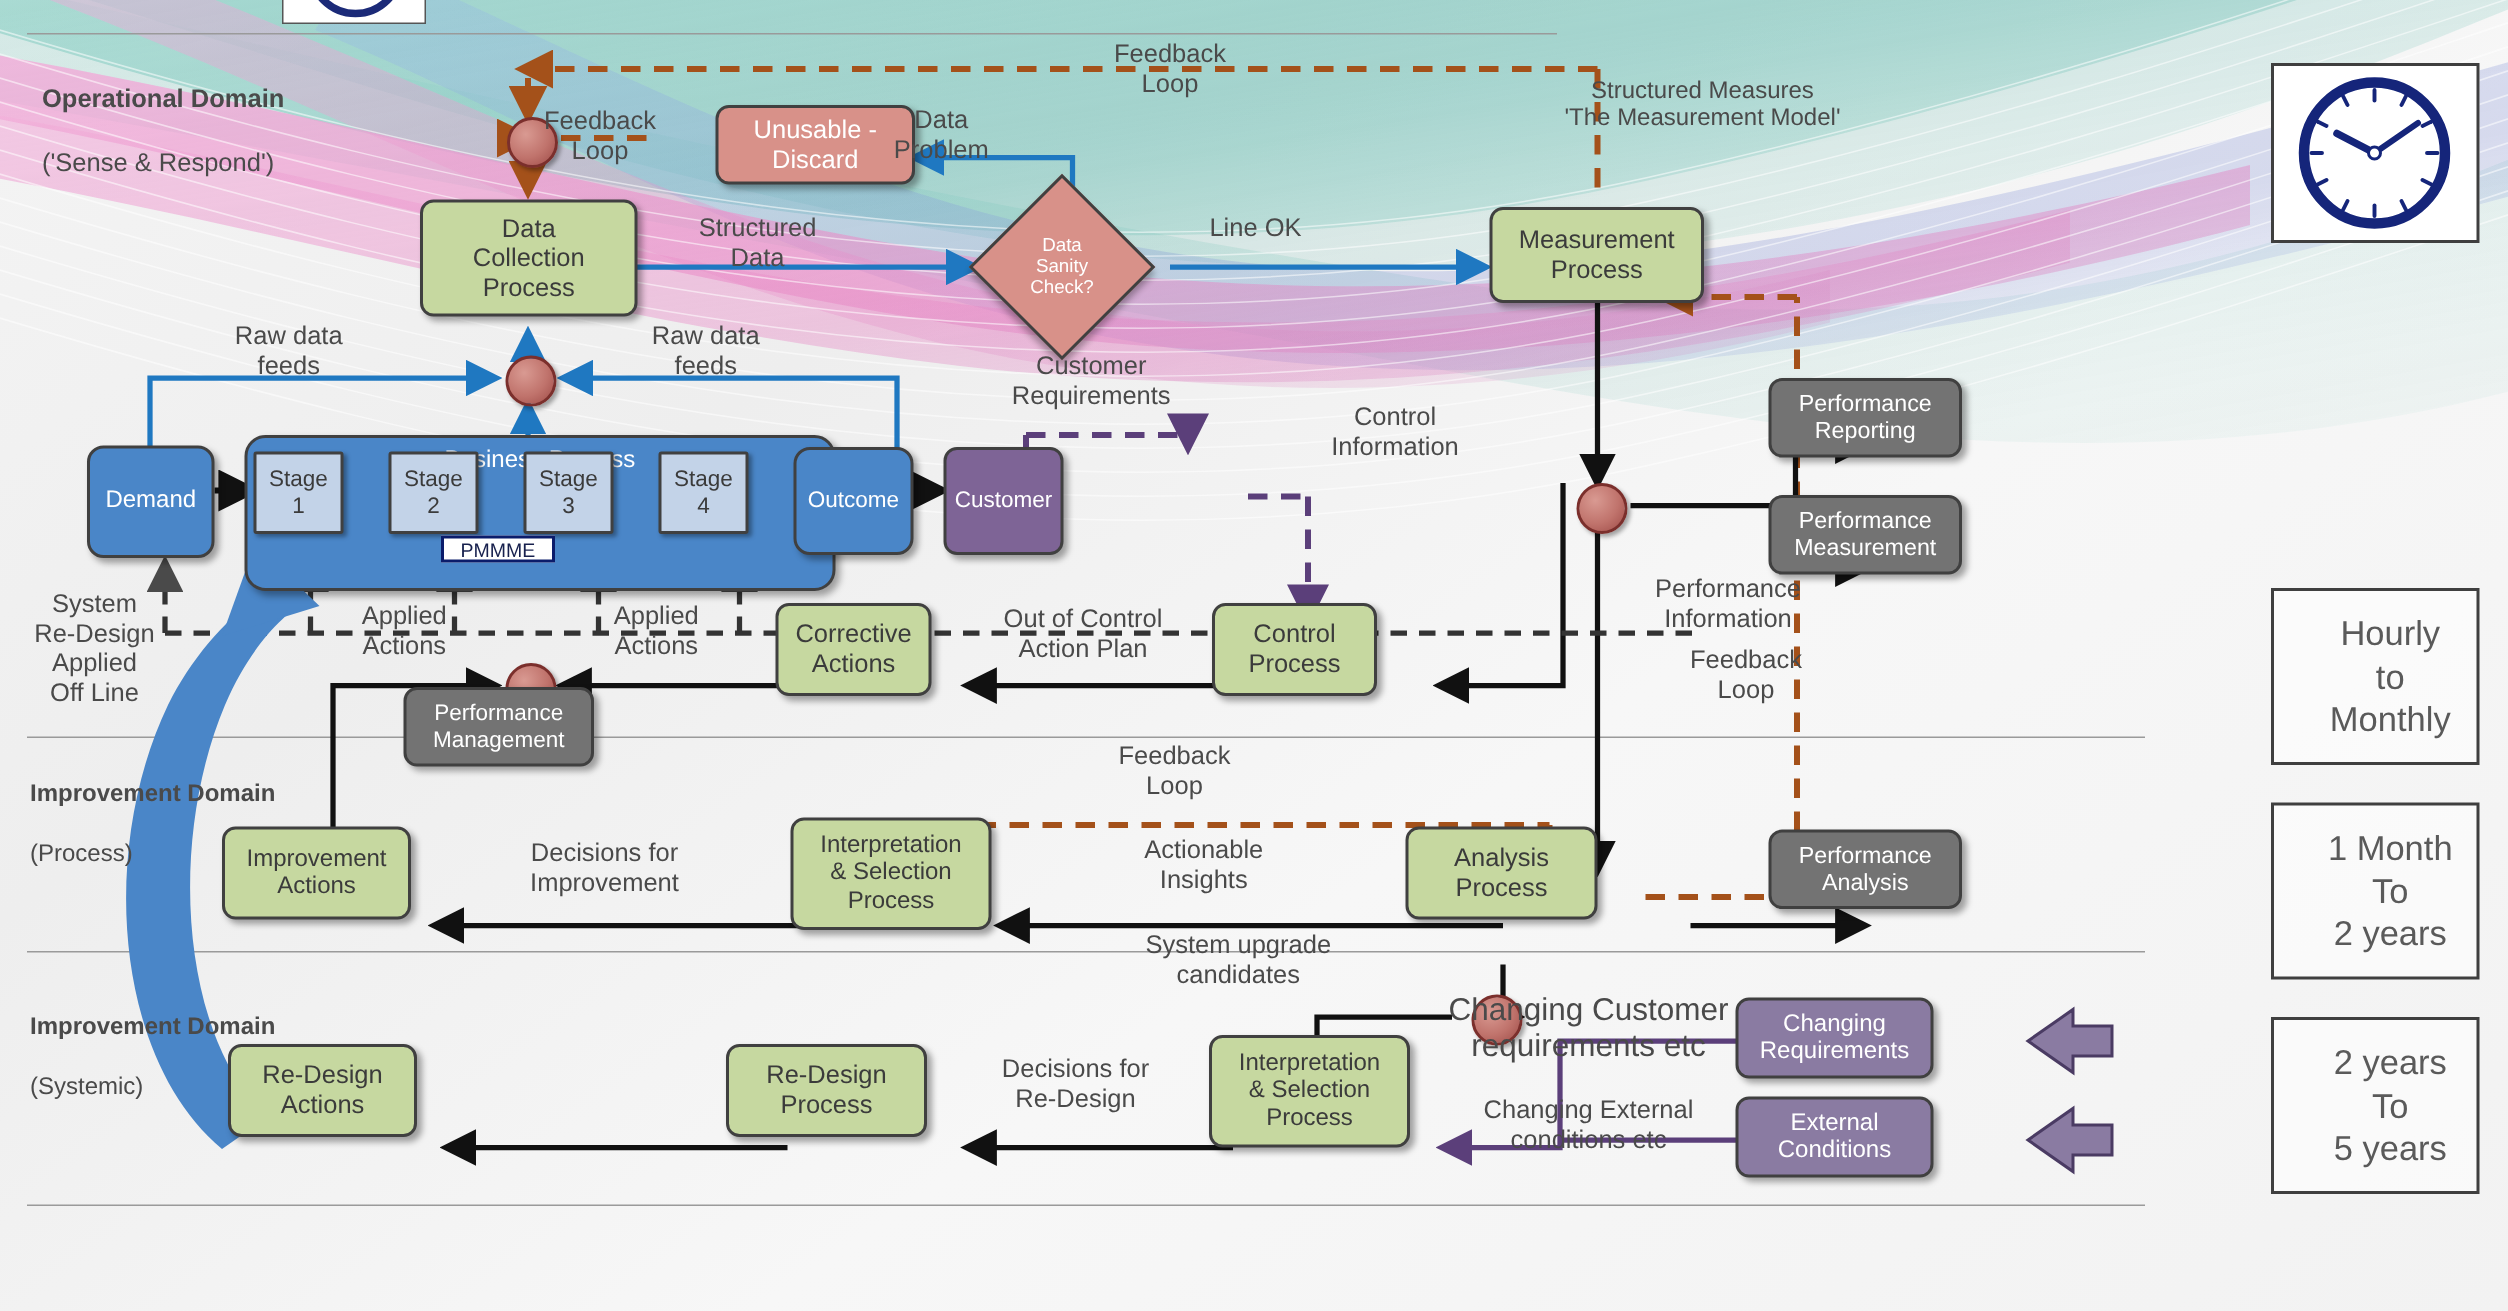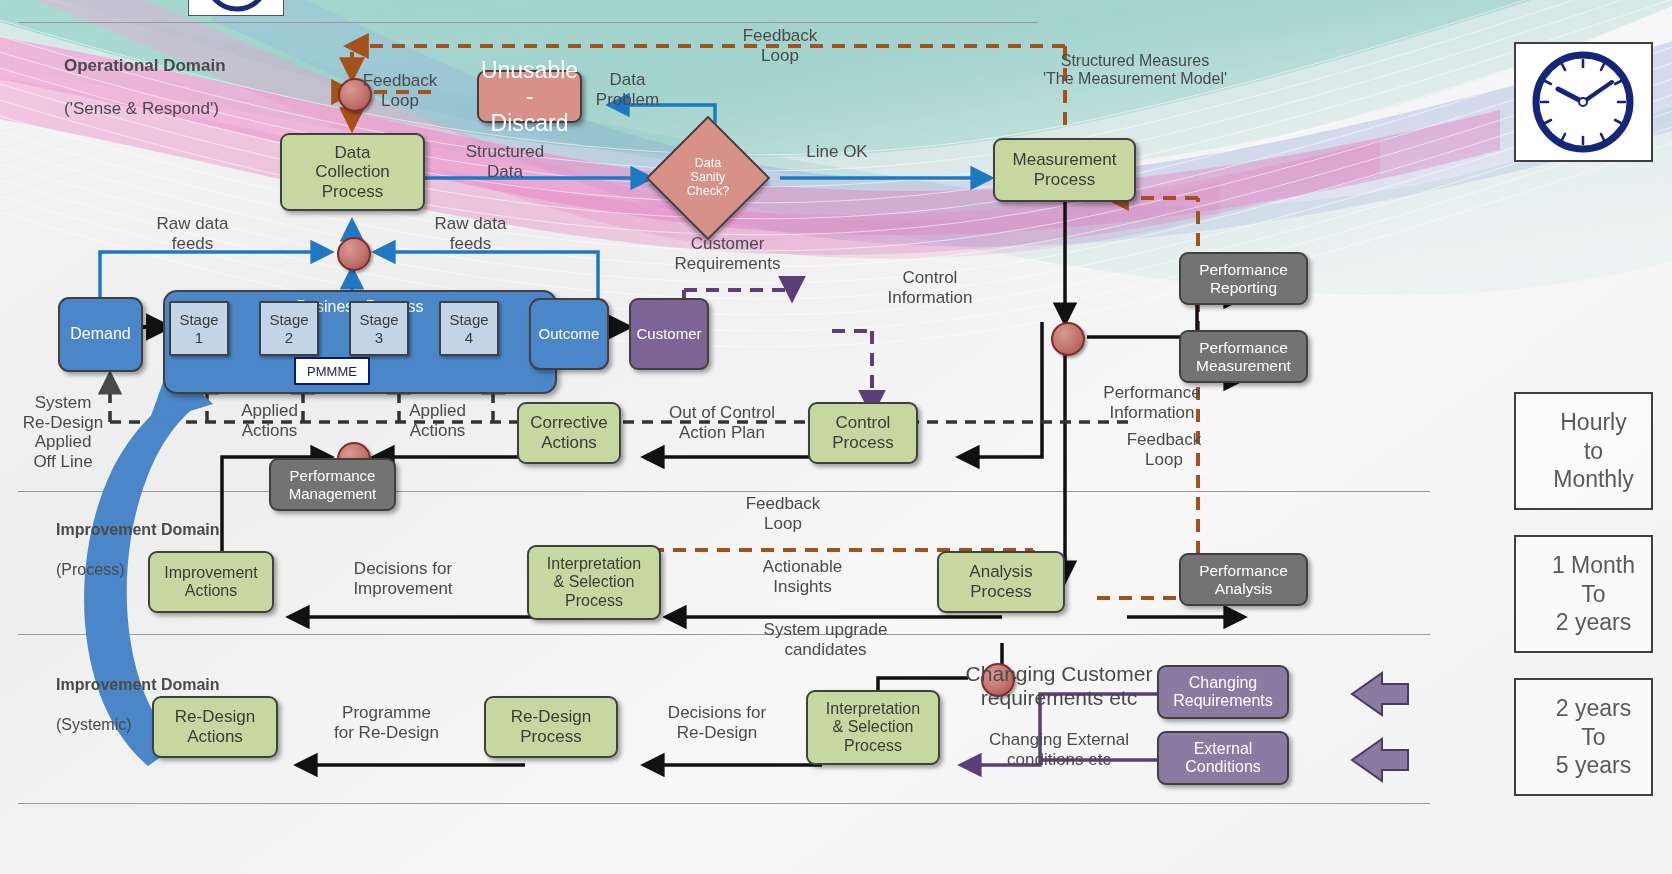--- a/index.html
+++ b/index.html
@@ -37,21 +37,21 @@
   .diamond .dtext{position:absolute;left:0;top:0;width:100%;height:100%;
       display:flex;align-items:center;justify-content:center;text-align:center;
       color:#fff;font-size:12.5px;line-height:1.1;white-space:pre-line;}
 
   .junction{position:absolute;border-radius:50%;
       background:radial-gradient(circle at 35% 32%,#d99a92 0%,#c0736c 55%,#9e4b47 100%);
       border:2px solid #7b2f2c;box-shadow:2px 2px 3px rgba(0,0,0,.35);}
 
   .lbl{position:absolute;color:#4a4a4a;text-align:center;white-space:pre-line;
        line-height:1.15;}
-  .domain-title{position:absolute;color:#4a4a4a;white-space:pre-line;line-height:1.25;margin-left:36px;}
+  .domain-title{position:absolute;color:#4a4a4a;white-space:pre-line;line-height:1.25;}
   .domain-title b{font-weight:bold;}
 
   .timebox{position:absolute;box-sizing:border-box;border:2px solid #3f3f3f;
       background:rgba(255,255,255,.55);display:flex;align-items:center;
       justify-content:center;text-align:center;color:#5a5a5a;font-size:23px;
       line-height:1.25;white-space:pre-line;padding-left:20px;}
 
   .pmmme{position:absolute;box-sizing:border-box;background:#ffffff;
       border:2.5px solid #0b1c6b;color:#17204d;font-size:13px;
       display:flex;align-items:center;justify-content:center;}
@@ -260,21 +260,21 @@
   </div>
   <div class="domain-title" style="left:20px;top:500px;font-size:16px;">
     <b>Improvement Domain</b><br>
     <span>(Process)</span>
   </div>
   <div class="domain-title" style="left:20px;top:655px;font-size:16px;">
     <b>Improvement Domain</b><br>
     <span>(Systemic)</span>
   </div>
 
-  <div class="node salmon" style="left:477px;top:70px;width:105px;height:53px;font-size:23px;">Unusable -
+  <div class="node salmon" style="left:477px;top:70px;width:133px;height:53px;font-size:17px;">Unusable -
 Discard</div>
 
   <div class="node green" style="left:280px;top:133px;width:145px;height:78px;font-size:17px;">Data
 Collection
 Process</div>
 
   <div class="diamond" style="left:664px;top:134px;width:88px;height:88px;">
     <div class="dshape"></div>
     <div class="dtext">Data
 Sanity
@@ -295,21 +295,21 @@
   </div>
   <div class="node blue" style="left:58px;top:297px;width:85px;height:75px;font-size:16px;">Demand</div>
   <div class="node bluepale" style="left:169px;top:301px;width:60px;height:55px;font-size:15px;">Stage
 1</div>
   <div class="node bluepale" style="left:259px;top:301px;width:60px;height:55px;font-size:15px;">Stage
 2</div>
   <div class="node bluepale" style="left:349px;top:301px;width:60px;height:55px;font-size:15px;">Stage
 3</div>
   <div class="node bluepale" style="left:439px;top:301px;width:60px;height:55px;font-size:15px;">Stage
 4</div>
-  <div class="pmmme" style="left:294px;top:357px;width:76px;height:28px;">PMMME</div>
+  <div class="pmmme" style="left:294px;top:357px;width:76px;height:18px;">PMMME</div>
 
   <div class="node blue" style="left:529px;top:298px;width:80px;height:72px;font-size:15px;">Outcome</div>
   <div class="node purple" style="left:629px;top:298px;width:80px;height:72px;font-size:15px;">Customer</div>
 
   <div class="node green" style="left:808px;top:402px;width:110px;height:62px;font-size:17px;">Control
 Process</div>
   <div class="node green" style="left:517px;top:402px;width:104px;height:62px;font-size:17px;">Corrective
 Actions</div>
   <div class="node grey" style="left:269px;top:458px;width:127px;height:53px;font-size:15px;">Performance
 Management</div>
@@ -382,22 +382,20 @@
 
   <div class="lbl" style="left:718px;top:494px;width:130px;font-size:17px;">Feedback
 Loop</div>
   <div class="lbl" style="left:730px;top:557px;width:145px;font-size:17px;">Actionable
 Insights</div>
   <div class="lbl" style="left:318px;top:559px;width:170px;font-size:17px;">Decisions for
 Improvement</div>
 
   <div class="lbl" style="left:743px;top:620px;width:165px;font-size:17px;">System upgrade
 candidates</div>
-  <div class="lbl" style="left:304px;top:703px;width:165px;font-size:17px;">Programme
-for Re-Design</div>
   <div class="lbl" style="left:637px;top:703px;width:160px;font-size:17px;">Decisions for
 Re-Design</div>
   <div class="lbl" style="left:964px;top:662px;width:190px;font-size:21px;">Changing Customer
 requirements etc</div>
   <div class="lbl" style="left:964px;top:730px;width:190px;font-size:17px;">Changing External
 conditions etc</div>
 
   <div class="clockbox" style="left:1514px;top:42px;width:139px;height:120px;">
     <svg width="135" height="116" viewBox="0 0 135 116">
       <circle cx="67" cy="58" r="47" fill="#ffffff" stroke="#15257a" stroke-width="7"></circle>

